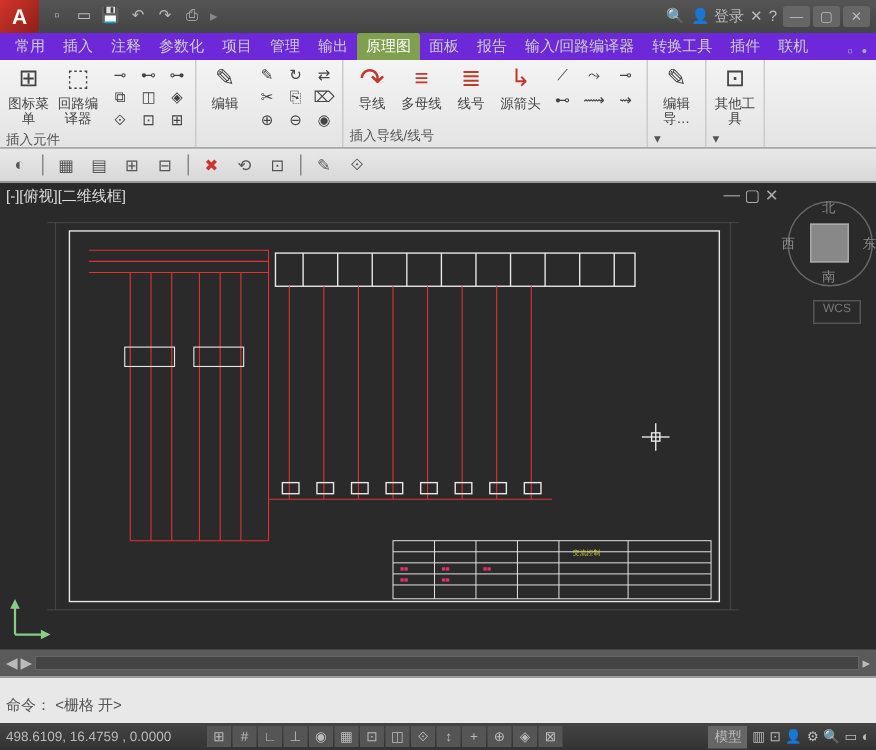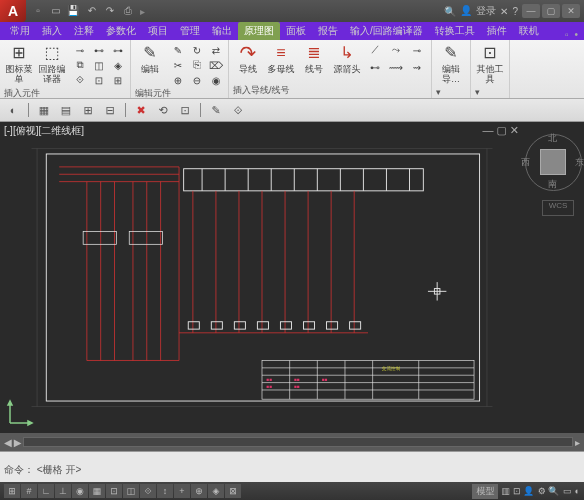--- a/index.html
+++ b/index.html
@@ -143,21 +143,20 @@
             <span>↻</span>
             <span>⇄</span>
         <span>✂</span>
             <span>⎘</span>
             <span>⌦</span>
         <span>⊕</span>
             <span>⊖</span>
             <span>◉</span>
       </div>
     </div>
-    <div class="lbl">编辑元件</div>
   </div>
   <div class="panel">
     <div class="row">
       <div class="bigbtn">
             <div class="ic red" style="font-size:20px">↷</div>
             <span>导线</span>
           </div>
       <div class="bigbtn">
             <div class="ic red">≡</div>
             <span>多母线</span>
@@ -358,20 +357,21 @@
   <div class="hist">命令： &lt;栅格 开&gt;</div>
   <div class="inp">
     <span style="color:#888">✕</span>
     <span>▸~</span>
     <input placeholder="键入命令" style="">
     <span>▴</span>
   </div>
 </div>
 
 <div class="statusbar">
+  <span class="coords">498.6109, 16.4759 , 0.0000</span>
   <div class="btns">
     <span>⊞</span>
         <span>#</span>
     <span>∟</span>
         <span>⊥</span>
     <span>◉</span>
         <span>▦</span>
     <span>⊡</span>
         <span>◫</span>
     <span>⟐</span>

